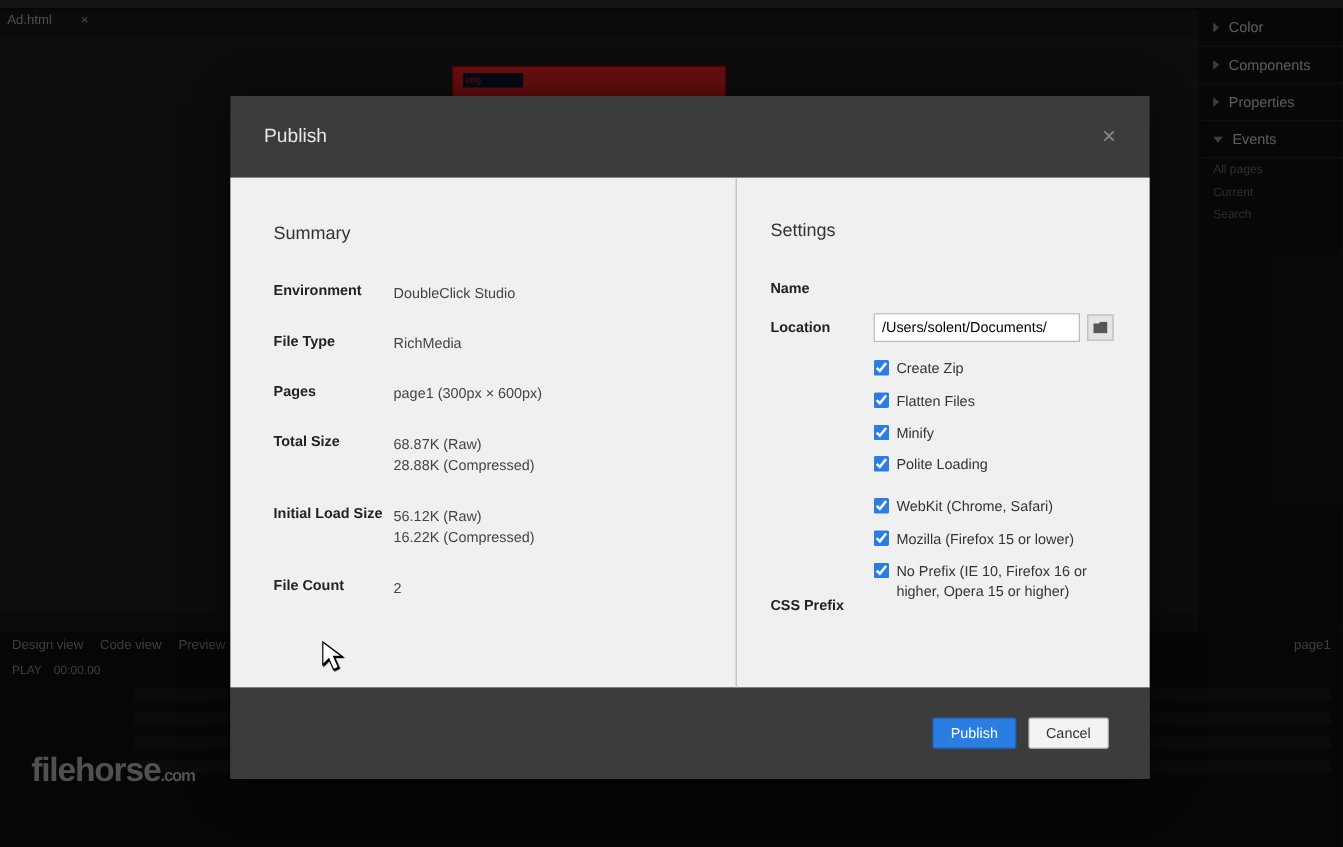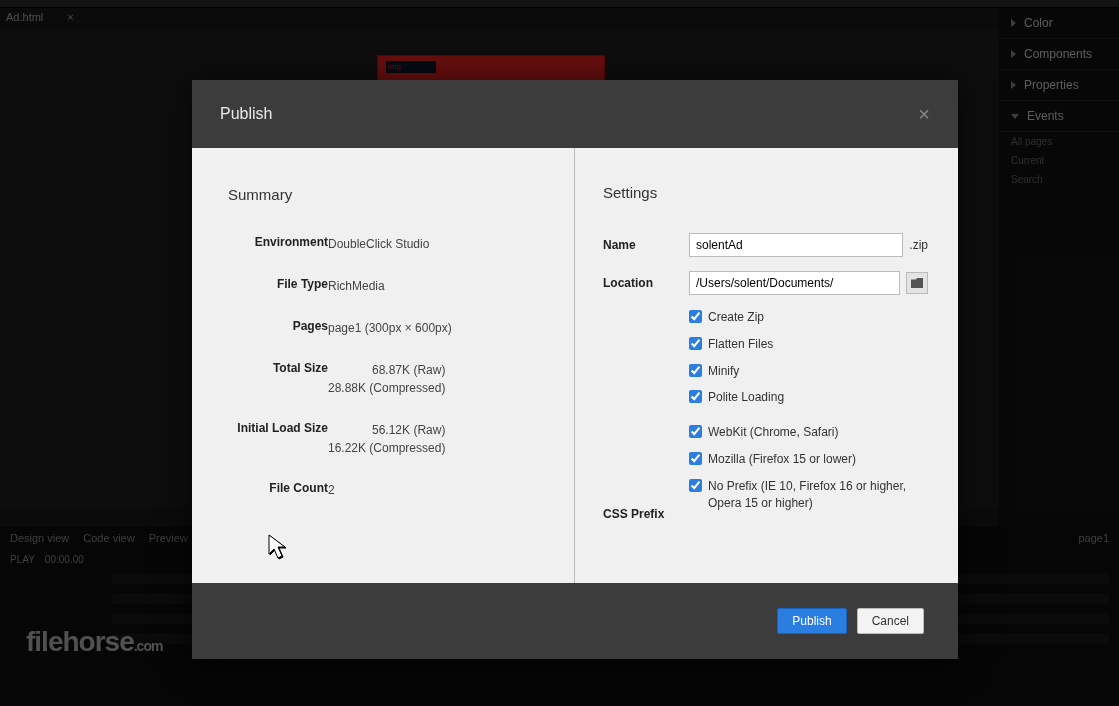--- a/index.html
+++ b/index.html
@@ -26,25 +26,25 @@
 
 
 .dim { position:absolute; inset:0; background:rgba(0,0,0,0.55); }
 
 
 .modal { position:absolute; left:192px; top:80px; width:766px; background:#3c3c3c; box-shadow:0 4px 30px rgba(0,0,0,0.7); }
 .modal-header { height:68px; display:flex; align-items:center; justify-content:space-between; padding:0 28px; }
 .modal-title { color:#e8e8e8; font-size:16px; font-weight:normal; }
 .modal-close { color:#888; font-size:20px; cursor:pointer; }
 .modal-body { display:flex; background:#f0f0f0; }
-.summary-panel { width:383px; padding:38px 36px 24px 36px; border-right:1px solid #bbb; }
+.summary-panel { width:422px; padding:38px 36px 24px 36px; border-right:1px solid #bbb; }
 .settings-panel { flex:1; padding:36px 30px 48px 28px; }
 .section-title { font-size:15px; color:#333; margin-bottom:32px; }
 
-.summary-row { display:flex; margin-bottom:24px; font-size:12px;text-align:right; }
+.summary-row { display:flex; margin-bottom:24px; font-size:12px; }
 .summary-label { width:100px; color:#222; font-weight:bold; font-size:12px; }
 .summary-value { color:#444; font-size:12px; line-height:1.5; }
 
 .settings-row { display:flex; align-items:center; margin-bottom:14px; font-size:12px; }
 .settings-row.top { align-items:flex-end; }
 .settings-label { width:86px; color:#222; font-weight:bold; font-size:12px; }
 .settings-field { flex:1; display:flex; align-items:center; gap:6px; }
 .text-input { flex:1; height:24px; border:1px solid #bbb; background:#fff; font-size:12px; padding:0 6px; }
 .ext { font-size:12px; color:#333; }
 .loc-input { flex:1; height:24px; border:1px solid #bbb; background:#fff; font-size:12px; padding:0 6px; display:flex; align-items:center; }
@@ -187,24 +187,20 @@
         <div class="summary-label">File Count</div>
         <div class="summary-value">2</div>
       </div>
     </div>
 
     <div class="settings-panel">
       <div class="section-title">Settings</div>
 
       <div class="settings-row">
         <div class="settings-label">Name</div>
-        <div class="settings-field">
-          <input class="text-input" type="text" value="solentAd" style="">
-          <span class="ext">.zip</span>
-        </div>
       </div>
 
       <div class="settings-row">
         <div class="settings-label">Location</div>
         <div class="settings-field">
           <div class="loc-input">
               <span>/Users/solent/Documents/</span>
             </div>
           <div class="folder-btn">
             <div class="folder-icon"></div>

